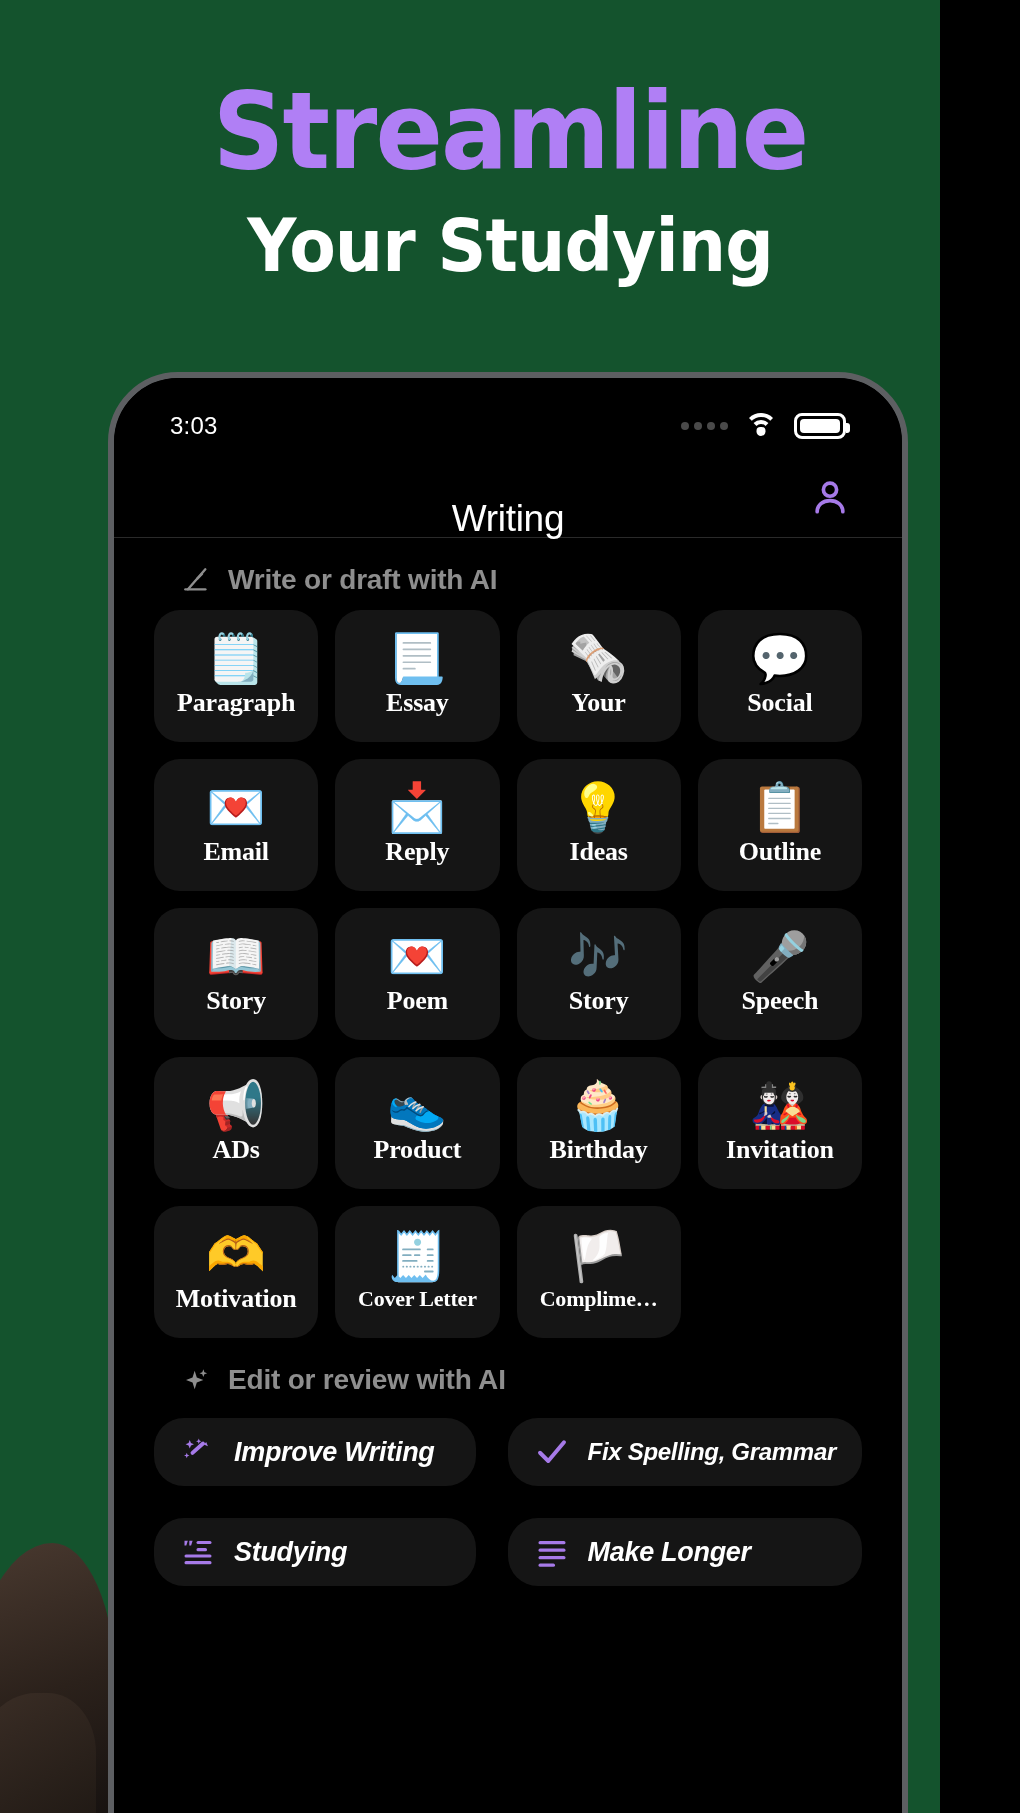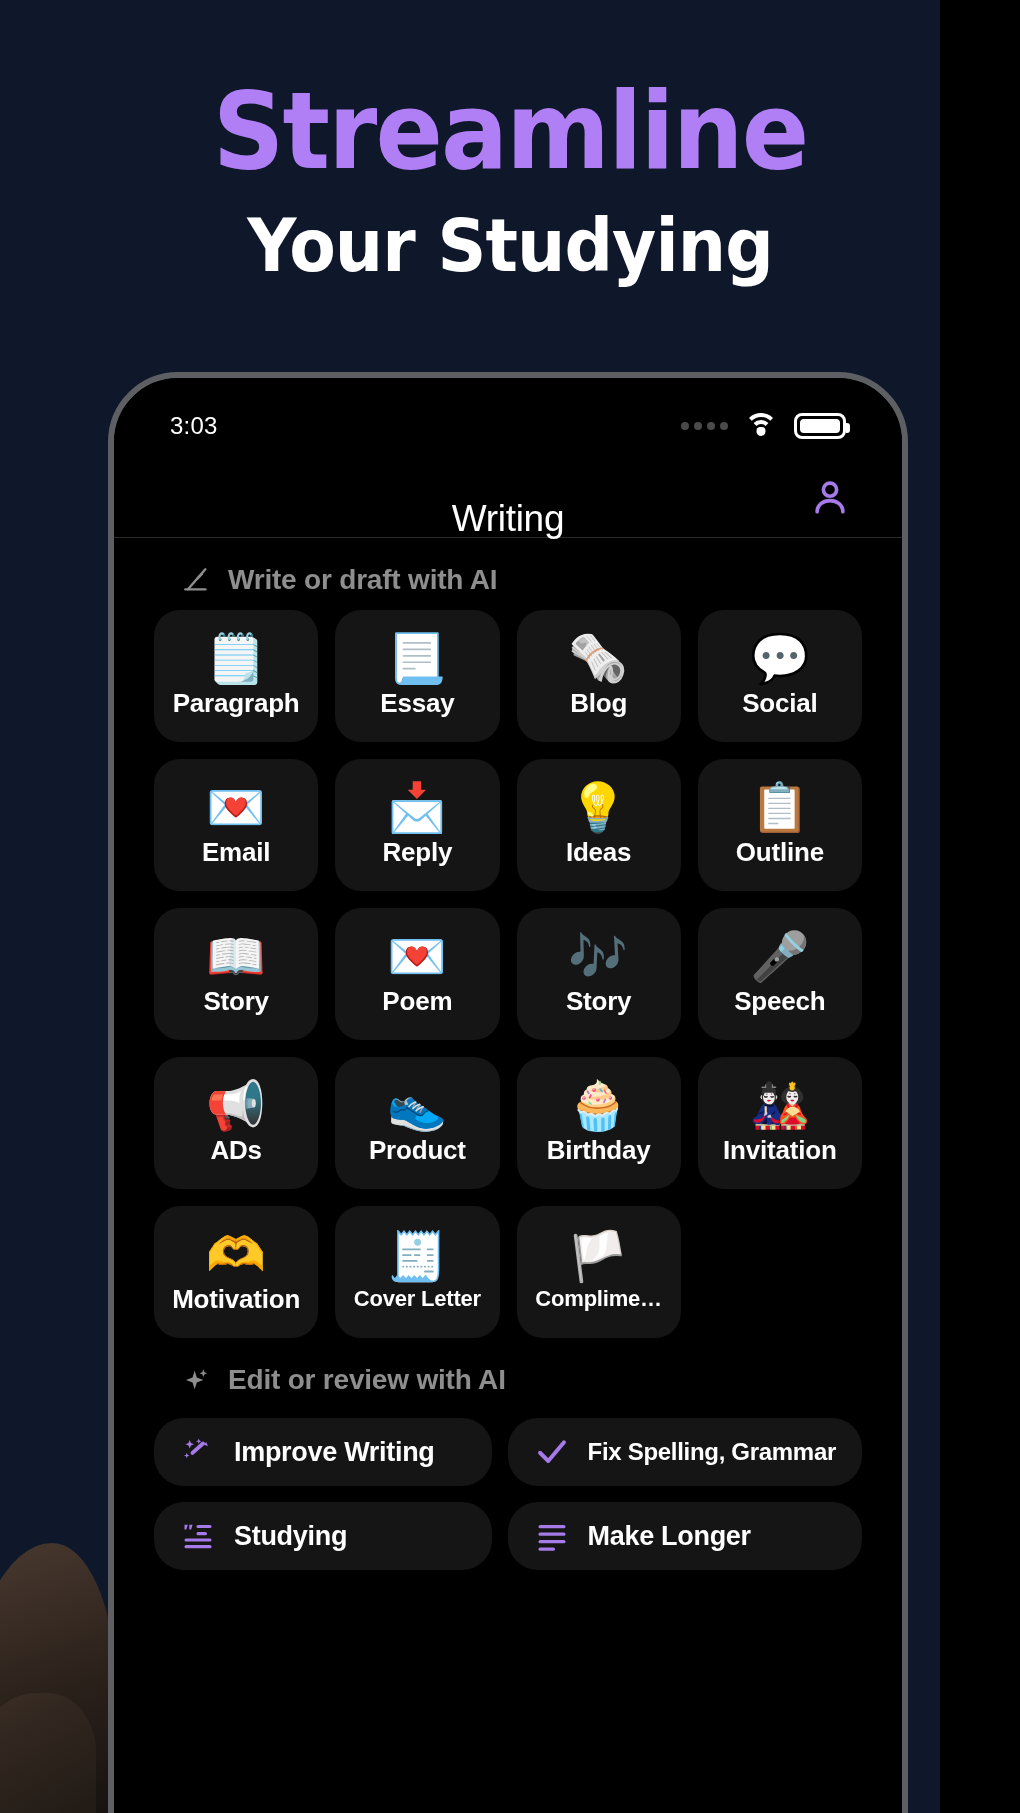--- a/index.html
+++ b/index.html
@@ -2,21 +2,21 @@
 <html><head>
 <meta charset="utf-8">
 <style>
   * { margin:0; padding:0; box-sizing:border-box; }
   html, body {
     width:1020px; height:1813px;
     background:#000;
     font-family:"Liberation Sans", sans-serif;
     overflow:hidden;
   }
-  #root { position:relative; width:940px; height:1813px; background:#0f172a; }
+  #root { position:relative; width:940px; height:1813px; background:#14532d; }
 
   
   .promo { position:absolute; left:0; top:0; width:1020px; text-align:center; }
   .promo-line1 {
     font-size:107px; line-height:1.0; font-weight:900;
     color:#b07ff5; letter-spacing:-2px;
     transform:scaleX(0.93); margin-top:78px;
     font-family:"DejaVu Sans", sans-serif;
   }
   .promo-line2 {
@@ -109,28 +109,28 @@
     display:flex; flex-direction:column;
     align-items:center; justify-content:center; gap:6px;
     overflow:hidden;
   }
   .tile .t-emoji {
     font-size:48px; line-height:1;
     font-family:"DejaVu Sans", sans-serif;
   }
   .tile .t-label {
     color:#fff; font-size:26px; font-weight:700;
-    letter-spacing:-0.2px; white-space:nowrap;
+    letter-spacing:-0.2px; white-space:nowrap;font-family:Liberation Serif, serif;
   }
   .tile.small .t-label { font-size:22px; }
 
   
   .actions {
     display:grid; grid-template-columns:repeat(2,1fr);
-    gap:16px; padding:8px 40px 0 40px;
+    gap:32px; padding:8px 40px 0 40px;font-style:italic;
   }
   .action {
     background:#151515; border-radius:30px;
     height:68px; display:flex; align-items:center; gap:18px;
     padding:0 26px;
   }
   .action .a-ico { width:36px; height:36px; flex:0 0 36px; display:flex; align-items:center; justify-content:center; }
   .action .a-ico svg { width:36px; height:36px; display:block; }
   .action .a-label { color:#fff; font-size:27px; font-weight:700; letter-spacing:-0.3px; white-space:nowrap; }
   .action.tight .a-label { font-size:24px; }
@@ -195,21 +195,21 @@
         <div class="tile">
           <span class="t-emoji">🗒️</span>
           <span class="t-label">Paragraph</span>
         </div>
         <div class="tile">
           <span class="t-emoji">📃</span>
           <span class="t-label">Essay</span>
         </div>
         <div class="tile">
           <span class="t-emoji">🗞️</span>
-          <span class="t-label">Blog</span>
+          <span class="t-label">Your</span>
         </div>
         <div class="tile">
           <span class="t-emoji">💬</span>
           <span class="t-label">Social</span>
         </div>
         <div class="tile">
           <span class="t-emoji">💌</span>
           <span class="t-label">Email</span>
         </div>
         <div class="tile">

